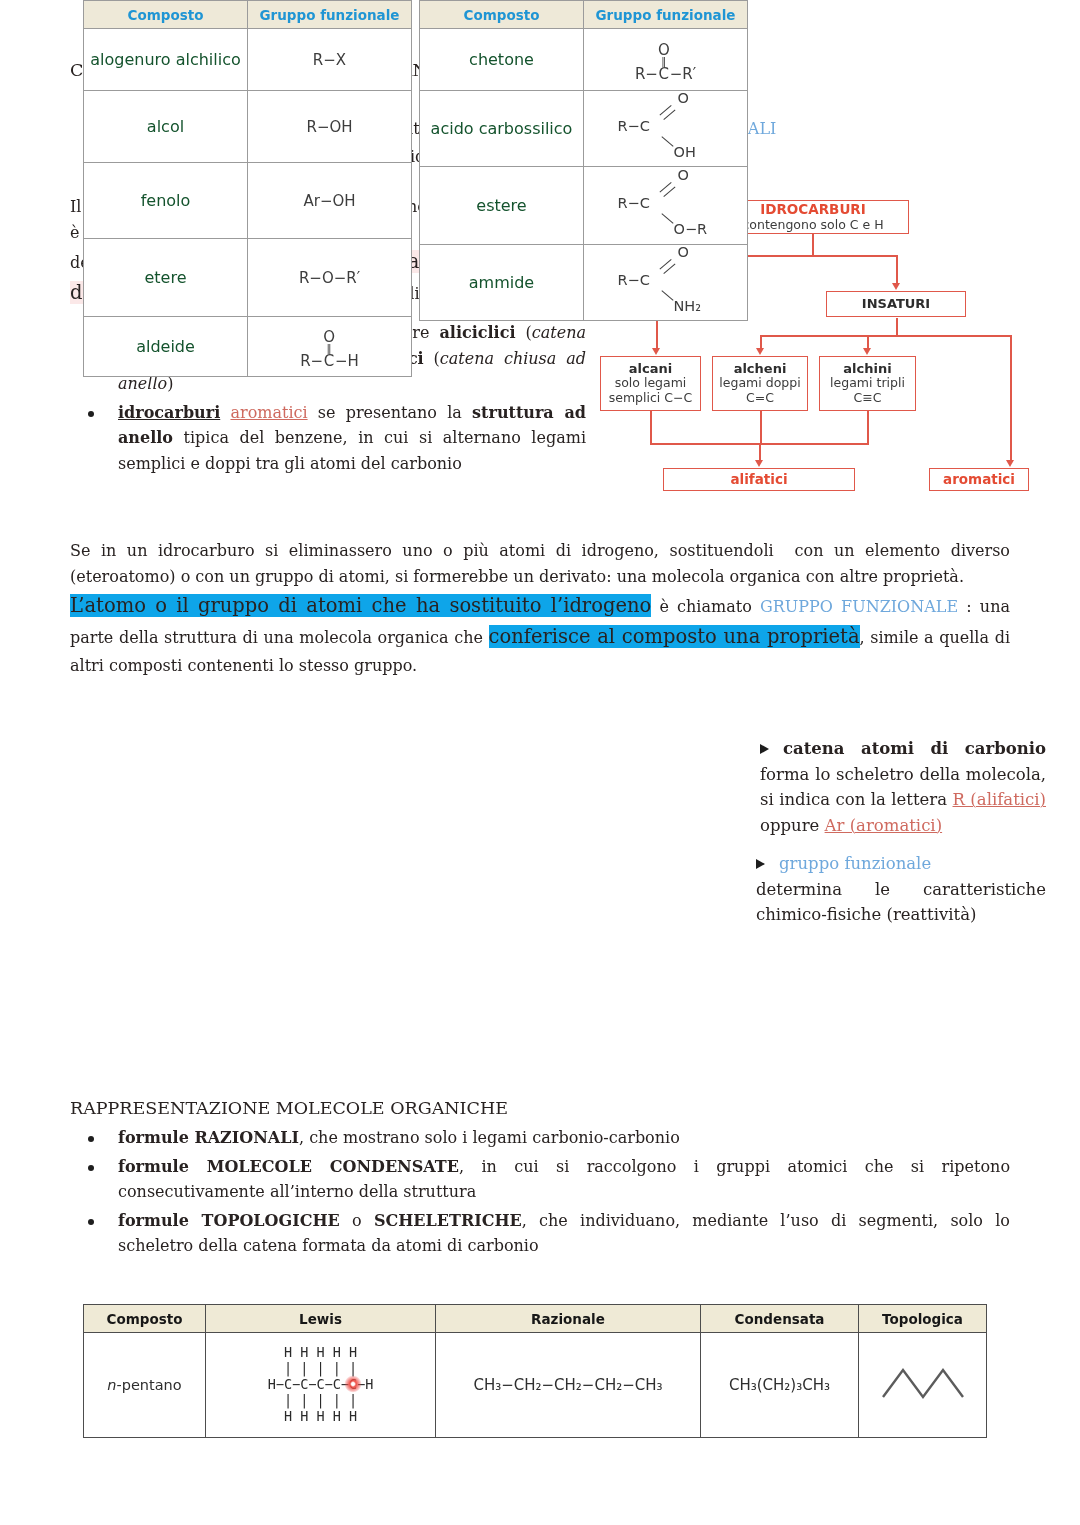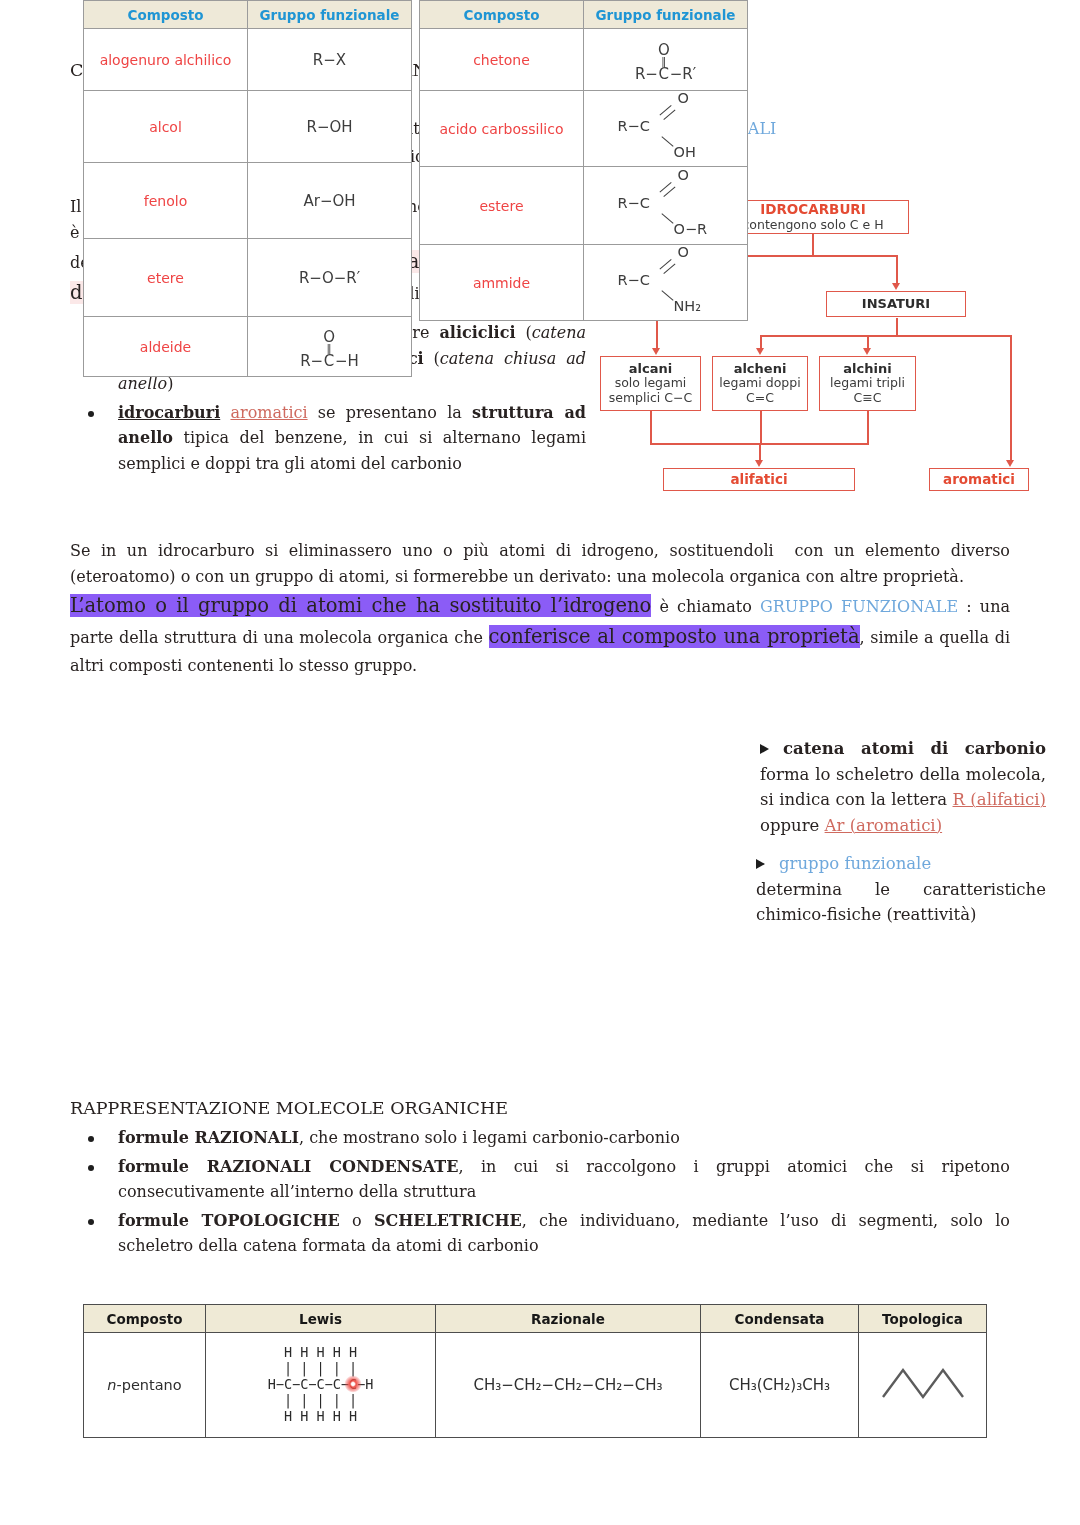--- a/index.html
+++ b/index.html
@@ -8,21 +8,21 @@
 
   
   .b{font-weight:700}
   .i{font-style:italic}
   .u{text-decoration:underline}
   .lg{font-size:19.5px}
   .red-b{color:#c1272d;font-weight:700}
   .salmon-u{color:#cf6a5f;text-decoration:underline;text-decoration-thickness:1.2px}
   .blue{color:#6fa8dc}
   .hlp{background:#fbe8e8}
-  .hlb{background:#8b5cf6}
+  .hlb{background:#0ea5e9}
   .dot{position:relative}
   .dot::after{content:"";position:absolute;left:50%;top:50%;width:17px;height:17px;
       transform:translate(-50%,-50%);border-radius:50%;
       background:radial-gradient(circle,rgba(255,255,255,.95) 0 12%,rgba(239,70,60,.95) 26%,rgba(239,83,80,.45) 55%,rgba(239,83,80,0) 74%)}
 
   .par{font-size:16px;line-height:1.62;text-align:justify}
 
   
   ul.doc-list{list-style:none;margin:0;padding:0}
   ul.doc-list li{position:relative;padding-left:48px;line-height:1.6;text-align:justify;margin:0 0 3px 0}
@@ -50,21 +50,21 @@
       border-right:4.5px solid transparent;border-top:7px solid #e0584a}
 
   
   .hetero{position:absolute;left:70px;top:522px;width:940px;white-space:pre-wrap}
 
   
   table.fgt{position:absolute;border-collapse:collapse;background:#fff;border:1.5px solid #7c7c7c;
         font-family:"DejaVu Sans","Liberation Sans",sans-serif;table-layout:fixed}
   table.fgt td{border:1px solid #9b9b9b;text-align:center;vertical-align:middle;padding:0}
   table.fgt td.hd{background:#eee9d8;color:#1f95d4;font-weight:700;font-size:13.5px;height:27px}
-  table.fgt td.cname{color:#ef4444;font-size:14px}
+  table.fgt td.cname{color:#14532d;font-size:16px}
   table.fgt td.cf{color:#3d3d3d;font-size:15px}
 
   
   .fgrid{display:inline-grid;grid-template-columns:auto auto auto;justify-items:center;
          align-items:center;line-height:1.1;font-size:15px;color:#3d3d3d}
   .fdbl{font-size:10px;line-height:.8}
   .fbranch{position:relative;width:100px;height:70px;display:inline-block;font-size:14.5px;color:#3d3d3d}
   .fb-main{position:absolute;left:2px;top:26px}
   .fb-top{position:absolute;left:62px;top:-2px}
   .fb-bot{position:absolute;left:58px;top:52px}
@@ -293,21 +293,21 @@
   <aside class="notes">
     <p class="note" style="margin:0 0 13px 4px"><span class="nm-ico"></span><span><span class="b">catena atomi di carbonio</span><span> forma lo scheletro della molecola, si indica con la lettera </span><span class="salmon-u">R (alifatici)</span><span> oppure </span><span class="salmon-u">Ar (aromatici)</span></span></p>
     <p class="note" style="margin:0"><span class="nm-ico"></span><span><span class="blue">gruppo funzionale</span><span>
 determina le caratteristiche chimico-fisiche (reattività)</span></span></p>
   </aside>
 
   <section class="rapp">
     <h2 class="h-caps">RAPPRESENTAZIONE MOLECOLE ORGANICHE</h2>
     <ul class="doc-list">
       <li><span class="dm"></span><span><span class="b">formule RAZIONALI</span><span>, che mostrano solo i legami carbonio-carbonio</span></span></li>
-      <li><span class="dm"></span><span><span class="b">formule RAZIONALI CONDENSATE</span><span>, in cui si raccolgono i gruppi atomici che si ripetono consecutivamente all’interno della struttura</span></span></li>
+      <li><span class="dm"></span><span><span class="b">formule MOLECOLE CONDENSATE</span><span>, in cui si raccolgono i gruppi atomici che si ripetono consecutivamente all’interno della struttura</span></span></li>
       <li><span class="dm"></span><span><span class="b">formule TOPOLOGICHE</span><span> o </span><span class="b">SCHELETRICHE</span><span>, che individuano, mediante l’uso di segmenti, solo lo scheletro della catena formata da atomi di carbonio</span></span></li>
     </ul>
   </section>
 
   <table class="bt">
     <colgroup>
       <col style="width:122px">
         <col style="width:230px">
         <col style="width:265px">
         <col style="width:158px">

